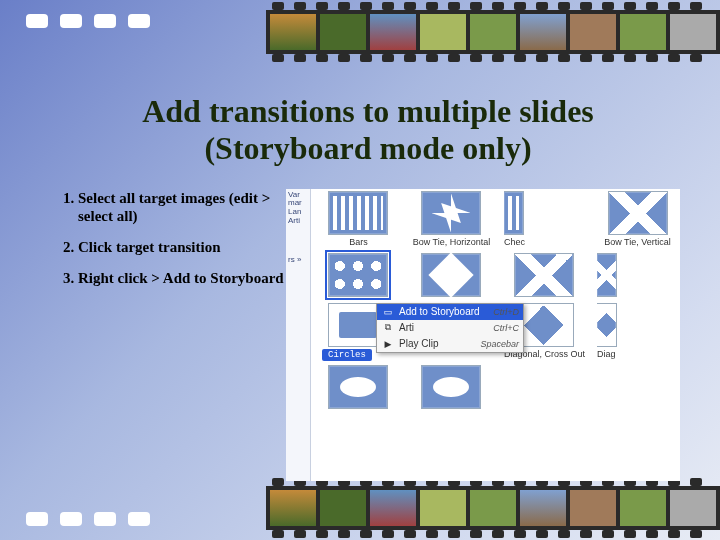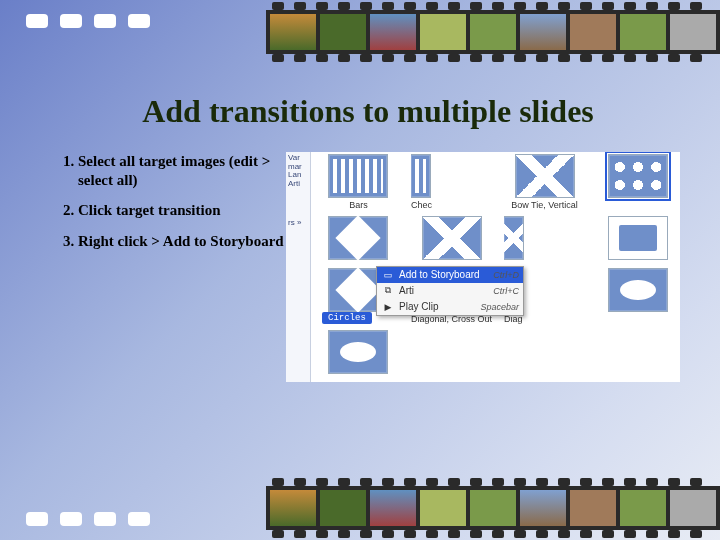--- a/index.html
+++ b/index.html
@@ -89,21 +89,21 @@
     color: #000;
     font-size: 15px;
     font-weight: bold;
   }
   ol li { margin-bottom: 12px; line-height: 1.25; }
 
   
   .shot {
     flex: 1;
     background: #fff;
-    height: 230px;
+    height: 292px;
     position: relative;
     overflow: hidden;
     font-family: Tahoma, Arial, sans-serif;
     font-weight: normal;
     font-size: 9px;
     color: #333;
   }
   .shot-sidebar {
     position: absolute;
     left: 0; top: 0; bottom: 0;
@@ -366,20 +366,21 @@
       <span></span>
       <span></span>
       <span></span>
       <span></span>
     </div>
 </div>
 
 <div class="content">
   <h1>
     <span>Add transitions to multiple slides</span><br>
+    <span>(Storyboard mode only)</span>
   </h1>
 
   <div class="body">
     <ol>
       <li>Select all target images (edit &gt; select all)</li>
       <li>Click target transition</li>
       <li>Right click &gt; Add to Storyboard</li>
     </ol>
 
     <div class="shot">
@@ -390,20 +391,24 @@
         <div>Arti</div>
         <div style="margin-top:30px">rs »</div>
       </div>
 
       <div class="shot-grid">
 
         <div class="trans">
           <div class="thumb th-bars"></div>
           <div class="label">Bars</div>
         </div>
+        <div class="trans">
+          <div class="thumb th-bowh"></div>
+          <div class="label">Bow Tie, Horizontal</div>
+        </div>
         <div class="trans" style="align-items:flex-start">
           <div class="thumb th-bars partial"></div>
           <div class="label">Chec</div>
         </div>
         <div class="trans">
           <div class="thumb th-bigx"></div>
           <div class="label">Bow Tie, Vertical</div>
         </div>
 
         <div class="trans selected">

